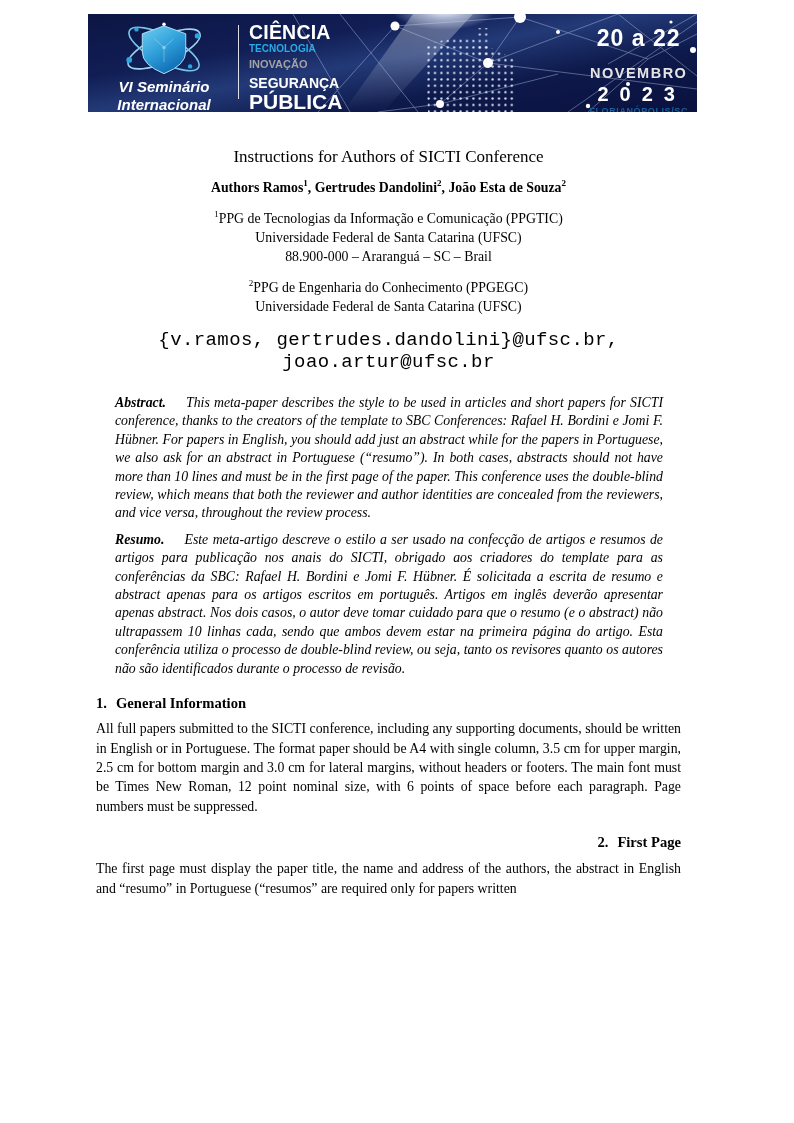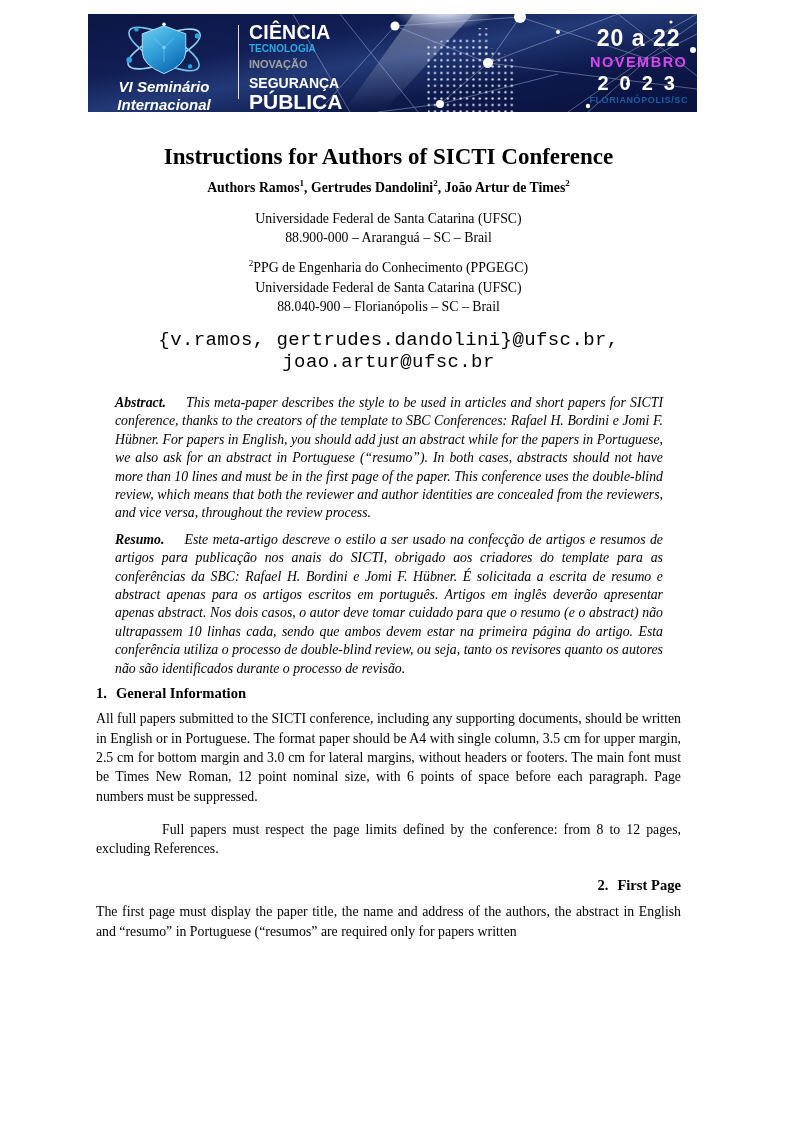--- a/index.html
+++ b/index.html
@@ -18,44 +18,44 @@
   .topics{position:absolute;left:161px;top:8px;font-family:"Liberation Sans",sans-serif;
           font-weight:bold;color:#fff;}
   .topics .t1{font-size:19.5px;line-height:20px;letter-spacing:.2px;}
   .topics .t2{font-size:10px;line-height:14px;color:#2aabe6;}
   .topics .t3{font-size:11px;line-height:17px;color:#a3a3a3;}
   .topics .t4{font-size:14px;line-height:16px;margin-top:2px;}
   .topics .t5{font-size:21px;line-height:21px;}
   .dateblock{position:absolute;right:9px;top:13px;text-align:center;
              font-family:"Liberation Sans",sans-serif;font-weight:bold;line-height:1;}
   .dateblock .range{font-size:23px;color:#fff;letter-spacing:1px;}
-  .dateblock .month{font-size:14.5px;color:#d946ef;letter-spacing:1.5px;margin-top:5px;}
+  .dateblock .month{font-size:14.5px;color:#e5e5e5;letter-spacing:1.5px;margin-top:16px;}
   .dateblock .year{font-size:20px;color:#fff;letter-spacing:11px;margin-top:3px;text-indent:6px;}
   .dateblock .loc{font-size:9px;color:#17619f;letter-spacing:.6px;margin-top:3px;}
 
   
   .doc{position:absolute;left:96px;top:0;width:585px;}
-  .title{margin-top:146px;text-align:center;font-size:23px;font-weight:bold;line-height:22px;}
+  .title{margin-top:146px;text-align:center;font-size:17px;font-weight:normal;line-height:22px;}
   .authors{margin-top:11px;text-align:center;font-size:13.8px;font-weight:bold;line-height:18px;}
   sup{font-size:9px;line-height:0;}
   .sep{white-space:pre;}
   .aff{margin-top:12px;text-align:center;font-size:13.8px;line-height:19.2px;}
   .aff + .aff{margin-top:11px;}
   .emails{margin-top:13px;text-align:center;font-family:"Liberation Mono","DejaVu Sans Mono",monospace;
           font-size:19px;letter-spacing:.4px;}
   .abstract{margin:21px 18px 0 19px;font-style:italic;font-size:13.8px;line-height:18.4px;text-align:justify;}
   .abstract + .abstract{margin-top:8px;}
   .abstract .ablabel{font-weight:bold;margin-right:20px;}
   .sect{margin-top:6px;font-size:14.6px;font-weight:bold;line-height:18px;}
   .sect .num{display:inline-block;margin-right:9px;}
   .sect2{margin-top:17px;text-align:right;}
   .para{margin-top:7px;font-size:13.8px;line-height:19.4px;text-align:justify;}
   .para.indent{margin-top:4px;text-indent:66px;}
   .para.last{line-height:20px;margin-top:8px;}
-  .sect1{margin-top:6px;}
+  .sect1{margin-top:16px;}
 </style>
 </head>
 <body>
 
 <div class="page">
 
   <div class="banner">
     <svg class="bg" viewBox="0 0 609 98" preserveAspectRatio="none">
       <defs>
         <linearGradient id="bg" x1="0" y1="0" x2="1" y2="0.9">
@@ -164,45 +164,44 @@
       <div class="year">2023</div>
       <div class="loc">FLORIANÓPOLIS/SC</div>
     </div>
   </div>
 
   <div class="doc">
 
     <div class="title">Instructions for Authors of SICTI Conference</div>
 
     <div class="authors">
-      <span><span>Authors Ramos</span><sup>1</sup><span class="sep">, </span></span><span><span>Gertrudes Dandolini</span><sup>2</sup><span class="sep">, </span></span><span><span>João Artur de Times</span><sup>2</sup></span>
+      <span><span>Authors Ramos</span><sup>1</sup><span class="sep">, </span></span><span><span>Gertrudes Dandolini</span><sup>2</sup><span class="sep">, </span></span><span><span>João Esta de Souza</span><sup>2</sup></span>
     </div>
 
     <div class="aff">
+      <div><sup>1</sup><span>PPG de Tecnologias da Informação e Comunicação (PPGTIC)</span></div>
       <div>Universidade Federal de Santa Catarina (UFSC)</div>
       <div>88.900-000 – Araranguá – SC – Brail</div>
     </div>
 
     <div class="aff">
       <div><sup>2</sup><span>PPG de Engenharia do Conhecimento (PPGEGC)</span></div>
       <div>Universidade Federal de Santa Catarina (UFSC)</div>
-      <div>88.040-900 – Florianópolis – SC – Brail</div>
     </div>
 
     <div class="emails">{v.ramos, gertrudes.dandolini}@ufsc.br, joao.artur@ufsc.br</div>
 
     <p class="abstract"><span class="ablabel">Abstract.</span><span>This meta-paper describes the style to be used in articles and short papers for SICTI conference, thanks to the creators of the template to SBC Conferences: Rafael H. Bordini e Jomi F. Hübner. For papers in English, you should add just an abstract while for the papers in Portuguese, we also ask for an abstract in Portuguese (“resumo”). In both cases, abstracts should not have more than 10 lines and must be in the first page of the paper. This conference uses the double-blind review, which means that both the reviewer and author identities are concealed from the reviewers, and vice versa, throughout the review process.</span></p>
 
     <p class="abstract"><span class="ablabel">Resumo.</span><span>Este meta-artigo descreve o estilo a ser usado na confecção de artigos e resumos de artigos para publicação nos anais do SICTI, obrigado aos criadores do template para as conferências da SBC: Rafael H. Bordini e Jomi F. Hübner. É solicitada a escrita de resumo e abstract apenas para os artigos escritos em português. Artigos em inglês deverão apresentar apenas abstract. Nos dois casos, o autor deve tomar cuidado para que o resumo (e o abstract) não ultrapassem 10 linhas cada, sendo que ambos devem estar na primeira página do artigo. Esta conferência utiliza o processo de double-blind review, ou seja, tanto os revisores quanto os autores não são identificados durante o processo de revisão.</span></p>
 
     <div class="sect sect1">
       <span class="num">1.</span><span>General Information</span>
     </div>
     <p class="para">All full papers submitted to the SICTI conference, including any supporting documents, should be written in English or in Portuguese.  The format paper should be A4 with single column, 3.5 cm for upper margin, 2.5 cm for bottom margin and 3.0 cm for lateral margins, without headers or footers.  The main font must be Times New Roman, 12 point nominal size, with 6 points of space before each paragraph. Page numbers must be suppressed.</p>
-    <p class="para indent">Full papers must respect the page limits defined by the conference: from 8 to 12 pages, excluding References.</p>
 
     <div class="sect sect2">
       <span class="num">2.</span><span>First Page</span>
     </div>
     <p class="para last">The first page must display the paper title, the name and address of the authors, the abstract in English and “resumo” in Portuguese (“resumos” are required only for papers written</p>
 
   </div>
 </div>
 
 </body></html>

